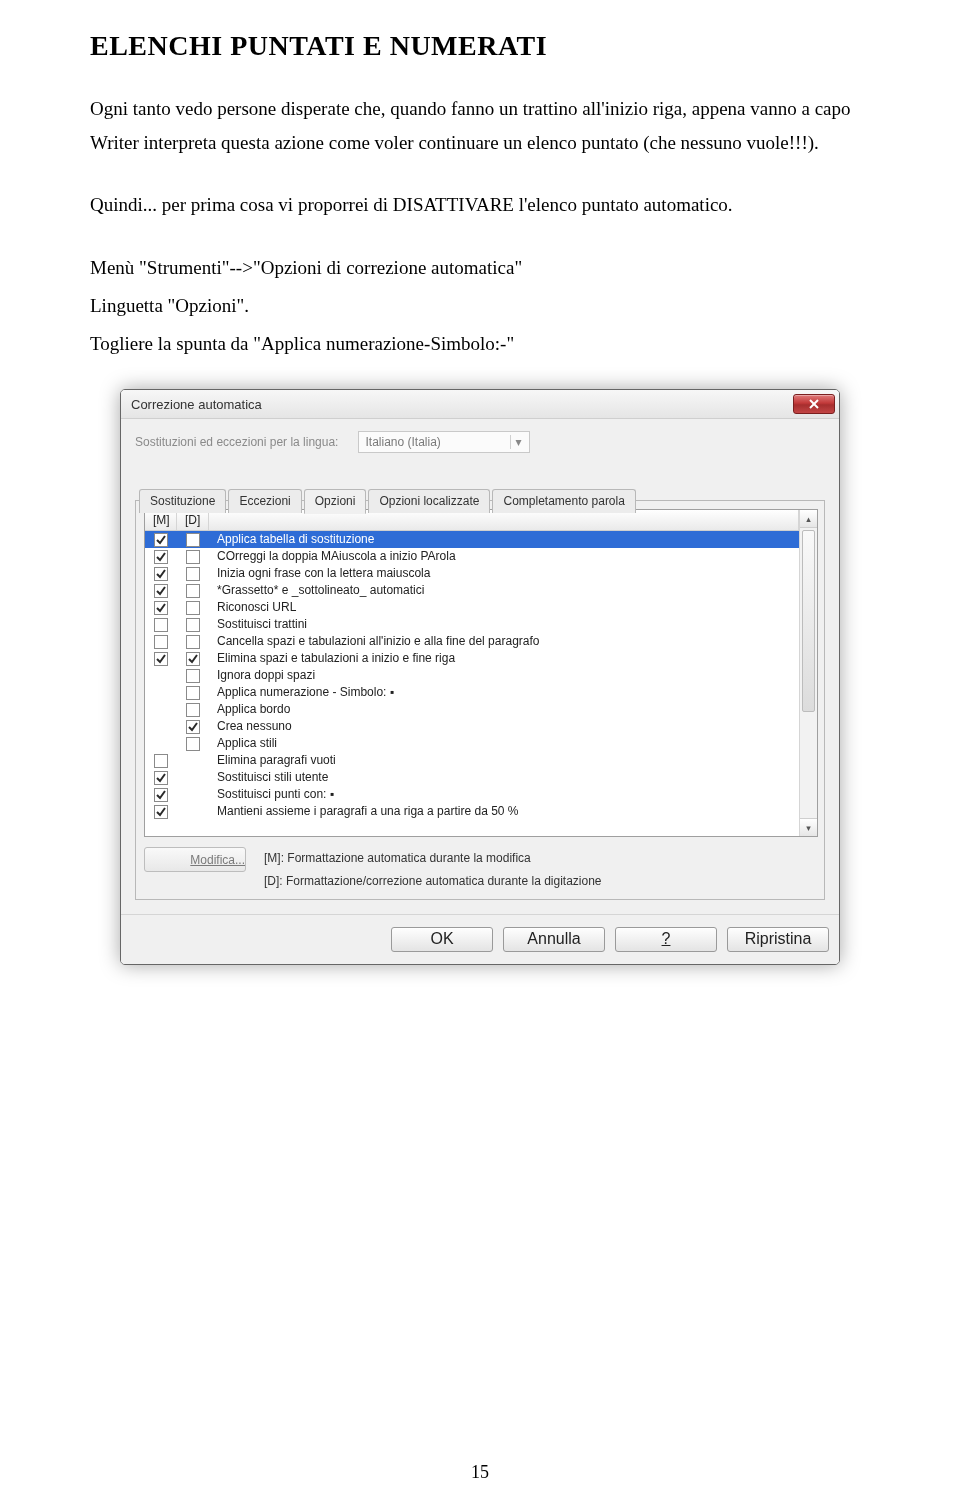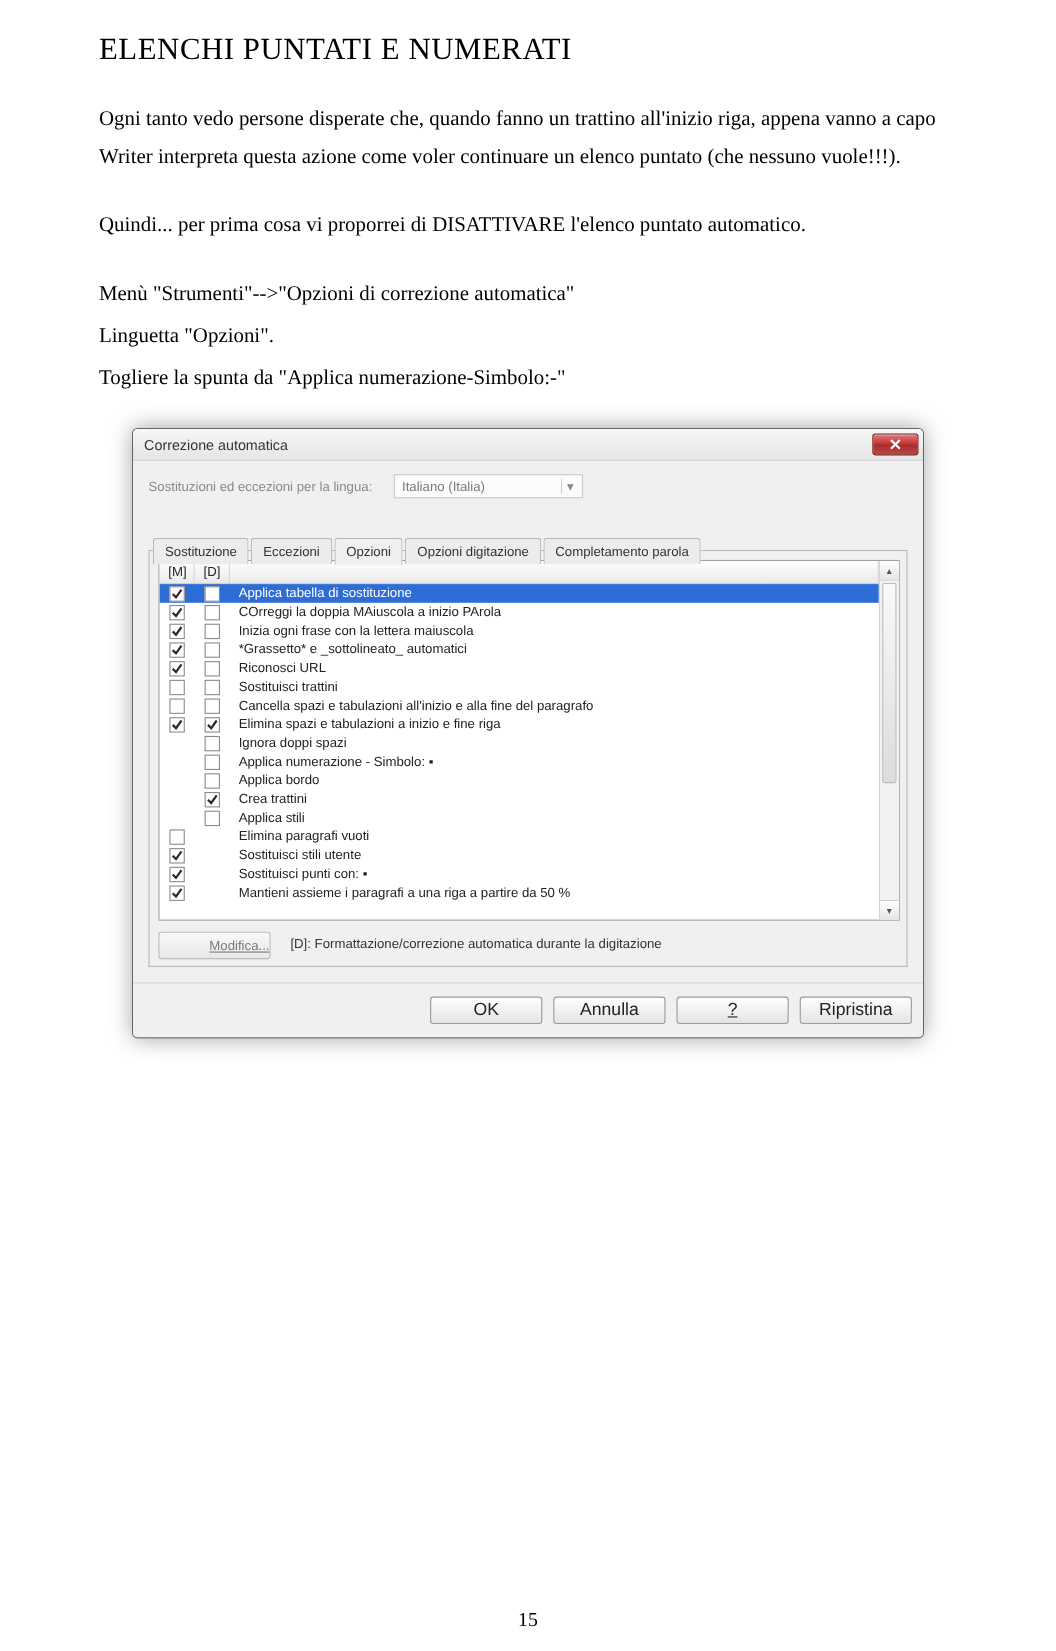--- a/index.html
+++ b/index.html
@@ -11,21 +11,21 @@
   }
   .page {
     width: 960px;
     min-height: 1501px;
     box-sizing: border-box;
     padding: 30px 90px 40px 90px;
     position: relative;
   }
   h1.title {
     font-size: 28px;
-    font-weight: normal;
+    font-weight: bold;
     margin: 0 0 30px 0;
     letter-spacing: 0.5px;
   }
   p.body-text {
     font-size: 19px;
     line-height: 1.8;
     margin: 0 0 28px 0;
   }
 
   
@@ -333,21 +333,21 @@
           <span class="combo">
             <span>Italiano (Italia)</span>
             <span class="caret">▾</span>
           </span>
         </div>
 
         <div class="tabs">
           <div class="tab">Sostituzione</div>
           <div class="tab">Eccezioni</div>
           <div class="tab active">Opzioni</div>
-          <div class="tab">Opzioni digitazione</div>
+          <div class="tab">Opzioni localizzate</div>
           <div class="tab">Completamento parola</div>
         </div>
 
         <div class="opt-area">
           <div class="opt-table-wrap">
             <div class="opt-table">
               <div class="opt-header">
                 <div class="col-h col-m">[M]</div>
                 <div class="col-h col-d">[D]</div>
                 <div class="col-h col-t"></div>
@@ -484,21 +484,21 @@
                     <div class="cell col-m">
                       <span class="chk empty-cell"></span>
                     </div>
                     <div class="cell col-d">
                       <span class="chk">
                         <svg viewBox="0 0 10 10">
                           <polyline points="1,5 4,8 9,1"></polyline>
                         </svg>
                       </span>
                     </div>
-                    <div class="cell col-t">Crea trattini</div>
+                    <div class="cell col-t">Crea nessuno</div>
                   </div>
                   <div class="opt-row">
                     <div class="cell col-m">
                       <span class="chk empty-cell"></span>
                     </div>
                     <div class="cell col-d">
                       <span class="chk"></span>
                     </div>
                     <div class="cell col-t">Applica stili</div>
                   </div>
@@ -561,20 +561,21 @@
             </div>
           </div>
 
           <div class="legend">
             <div>
               <div class="modify-btn">
                 <span><span class="u">Modifica...</span></span>
               </div>
             </div>
             <div class="legend-text">
+              <div>[M]: Formattazione automatica durante la modifica</div>
               <div>[D]: Formattazione/correzione automatica durante la digitazione</div>
             </div>
           </div>
         </div>
       </div>
 
       <div class="dlg-buttons">
         <div class="btn">OK</div>
         <div class="btn">Annulla</div>
         <div class="btn">

